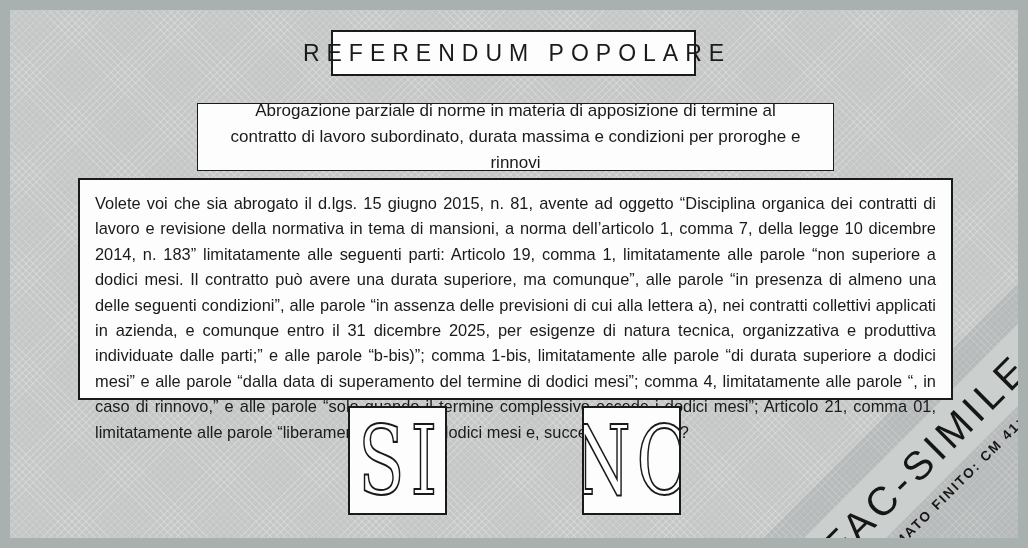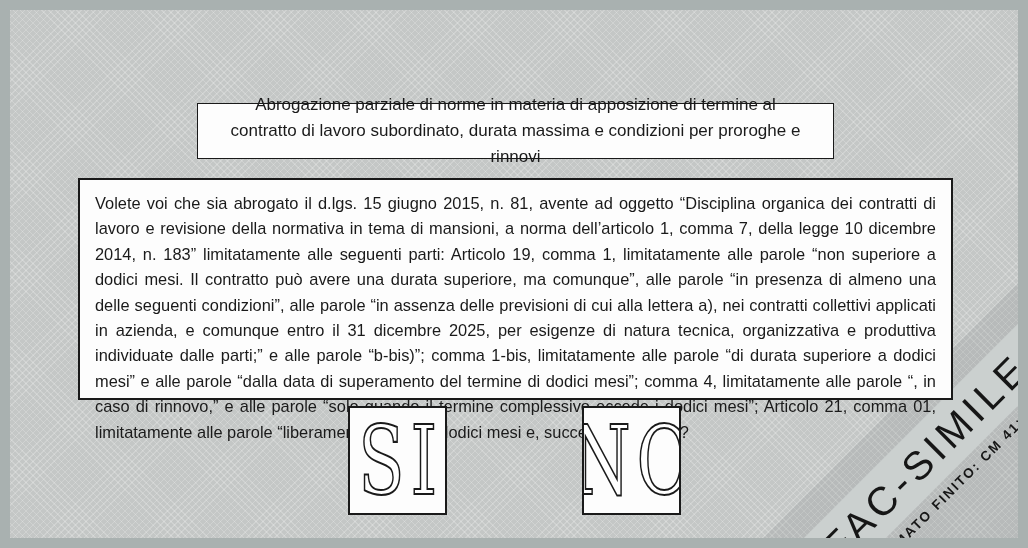--- a/index.html
+++ b/index.html
@@ -47,21 +47,21 @@
     position:absolute; box-sizing:border-box;
     background:#fdfdfd; border:2px solid #1a1a1a;
   }
   .title-box {
     left:321px; top:20px; width:365px; height:46px;
     display:flex; align-items:center; justify-content:center;
     font-size:23px; letter-spacing:7px; text-indent:7px;
     white-space:nowrap;
   }
   .subtitle-box {
-    left:187px; top:93px; width:637px; height:56px;
+    left:187px; top:93px; width:637px; height:68px;
     border-width:1.5px;
     display:flex; align-items:center; justify-content:center;
     text-align:center;
     font-size:17px; line-height:26px;
     padding:0 24px;
   }
   .question-box {
     left:68px; top:168px; width:875px; height:222px;
     padding:11px 15px 12px 15px;
     font-size:16.4px; line-height:25.4px;
@@ -96,20 +96,23 @@
 
     <div class="corner-shade"></div>
 
     <div class="fac-rot">
       <div class="fac-band">
         <span>FAC-SIMILE</span>
       </div>
       <div class="fac-note">FORMATO FINITO: CM 41×22</div>
     </div>
 
+    <div class="wbox title-box">
+      <span>REFERENDUM POPOLARE</span>
+    </div>
 
     <div class="wbox subtitle-box">
       <span>Abrogazione parziale di norme in materia di apposizione di termine al contratto di lavoro subordinato, durata massima e condizioni per proroghe e rinnovi</span>
     </div>
 
     <div class="wbox question-box">
       <p>Volete voi che sia abrogato il d.lgs. 15 giugno 2015, n. 81, avente ad oggetto “Disciplina organica dei contratti di lavoro e revisione della normativa in tema di mansioni, a norma dell’articolo 1, comma 7, della legge 10 dicembre 2014, n. 183” limitatamente alle seguenti parti: Articolo 19, comma 1, limitatamente alle parole “non superiore a dodici mesi. Il contratto può avere una durata superiore, ma comunque”, alle parole “in presenza di almeno una delle seguenti condizioni”, alle parole “in assenza delle previsioni di cui alla lettera a), nei contratti collettivi applicati in azienda, e comunque entro il 31 dicembre 2025, per esigenze di natura tecnica, organizzativa e produttiva individuate dalle parti;” e alle parole “b-bis)”; comma 1-bis, limitatamente alle parole “di durata superiore a dodici mesi” e alle parole “dalla data di superamento del termine di dodici mesi”; comma 4, limitatamente alle parole “, in caso di rinnovo,” e alle parole “solo quando il termine complessivo eccede i dodici mesi”; Articolo 21, comma 01, limitatamente alle parole “liberamente nei primi dodici mesi e, successivamente,”?</p>
     </div>
 
     <div class="option-box option-si">

